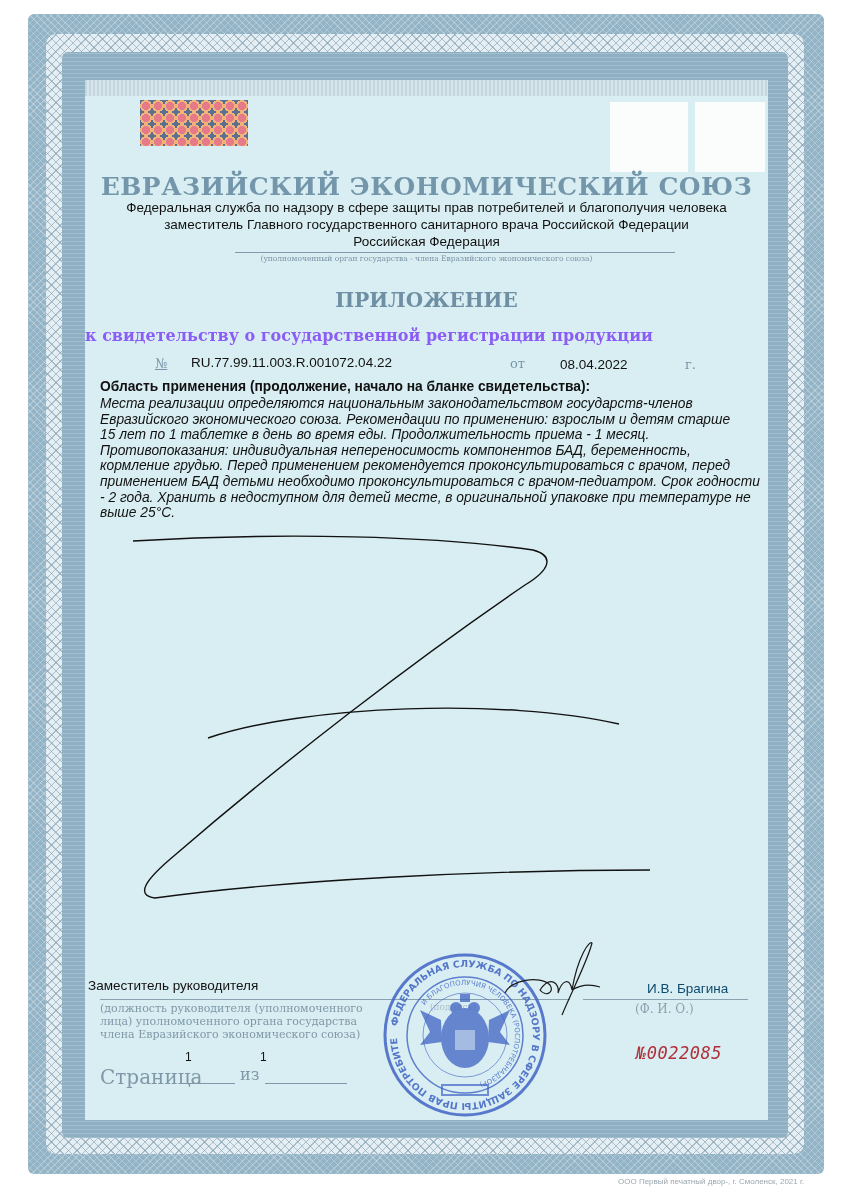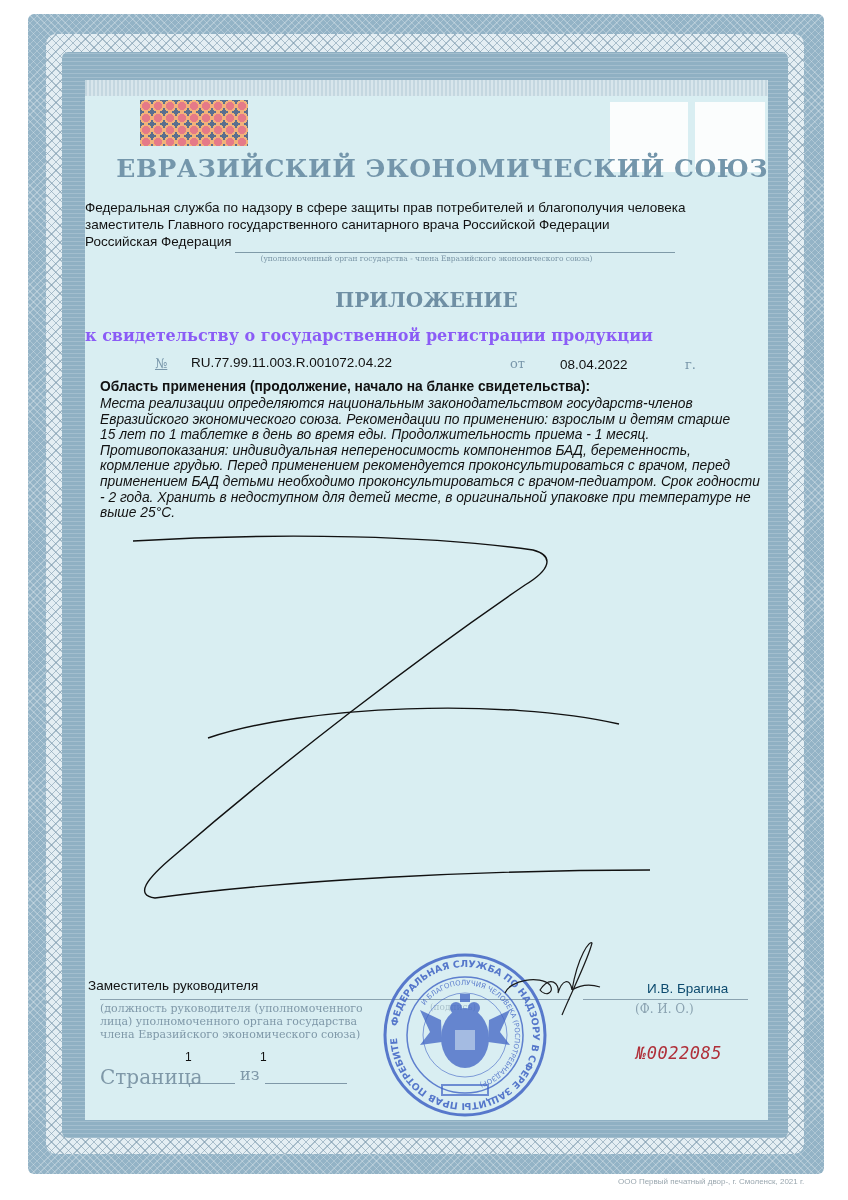--- a/index.html
+++ b/index.html
@@ -39,24 +39,24 @@
     position:absolute; left:55px; top:20px; width:108px; height:46px;
     background:
       radial-gradient(circle at 50% 50%, #e57a88 0 4px, #f2b27a 4px 6px, transparent 6px) 0 0/12px 12px,
       #5b6f8e;
   }
   .white-box { position:absolute; top:22px; width:78px; height:70px; background:#fbfdfd; }
   .wb1 { left:525px; }
   .wb2 { left:610px; width:70px; }
 
   .title-eaeu {
-    position:absolute; left:0; width:100%; top:74px; text-align:right;
+    position:absolute; left:0; width:100%; top:92px; text-align:center;
     font-family:"DejaVu Serif", serif; font-weight:bold; font-size:25px; color:#7496ab; letter-spacing:0.5px;
   }
-  .authority { position:absolute; left:0; width:100%; font-size:13.5px; color:#111; }
+  .authority { position:absolute; left:0; width:100%; text-align:center; font-size:13.5px; color:#111; }
   .auth1 { top:120px; }
   .auth2 { top:137px; }
   .auth3 { top:154px; }
   .authority-line { position:absolute; left:150px; width:440px; top:172px; border-top:1px solid #7f9aa8; }
   .authority-caption {
     position:absolute; left:0; width:100%; top:174px; text-align:center;
     font-family:"DejaVu Serif", serif; font-size:7.5px; color:#7a95a6;
   }
   .title-appendix {
     position:absolute; left:0; width:100%; top:208px; text-align:center;

